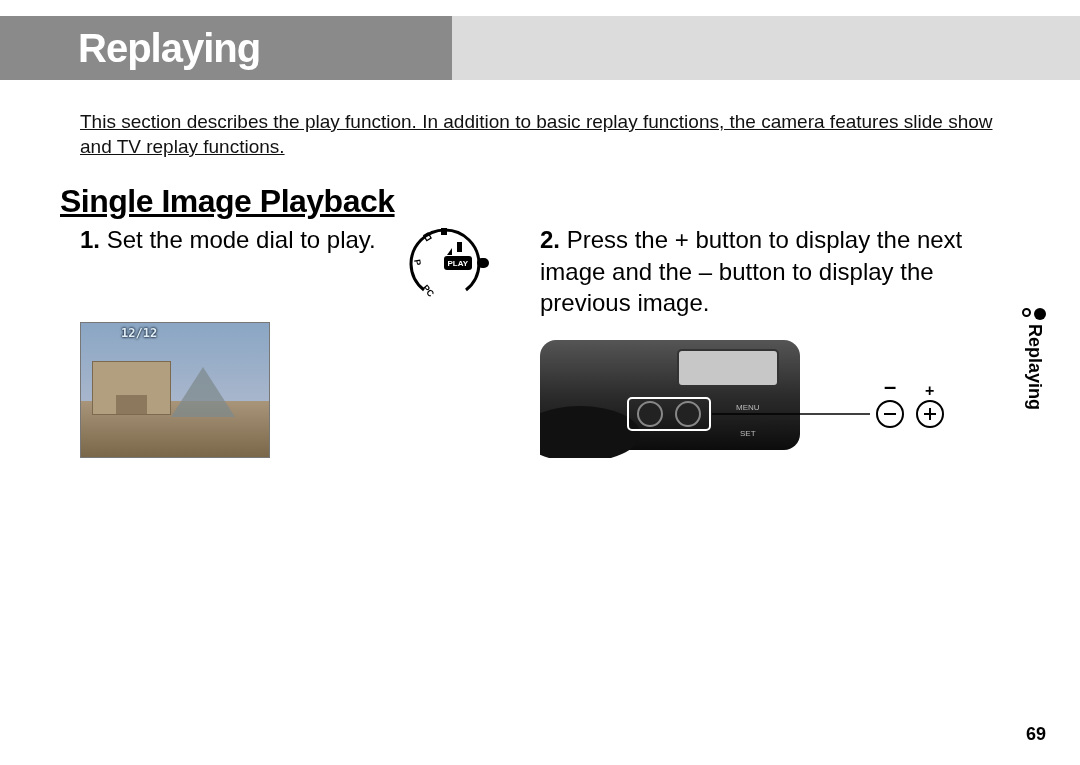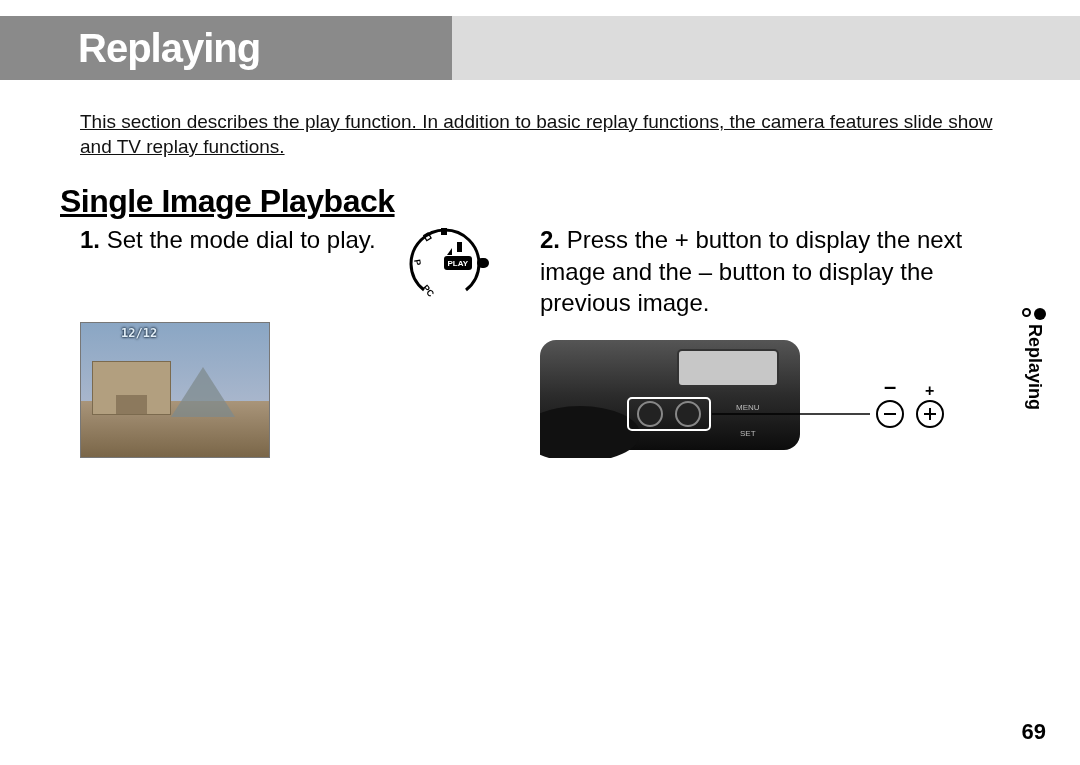--- a/index.html
+++ b/index.html
@@ -148,21 +148,21 @@
       font-weight: 900;
       font-size: 18px;
       margin: 0 auto;
       letter-spacing: 0px;
     }
     .page-num {
       position: absolute;
       right: 34px;
       bottom: 20px;
       font-weight: 900;
-      font-size: 22px;
+      font-size: 18px;
       font-family: "Arial Black", Arial, sans-serif;
     }
   </style>
 </head>
 <body>
 
 <div class="header-bar">
   <div class="header-accent">
     <div class="header-title">Replaying</div>
   </div>

